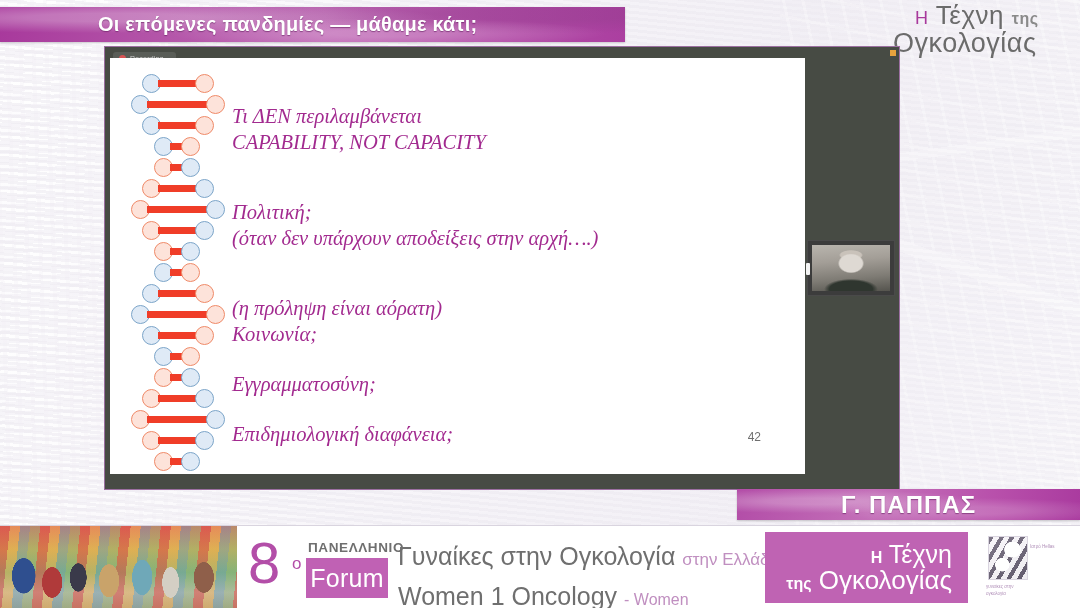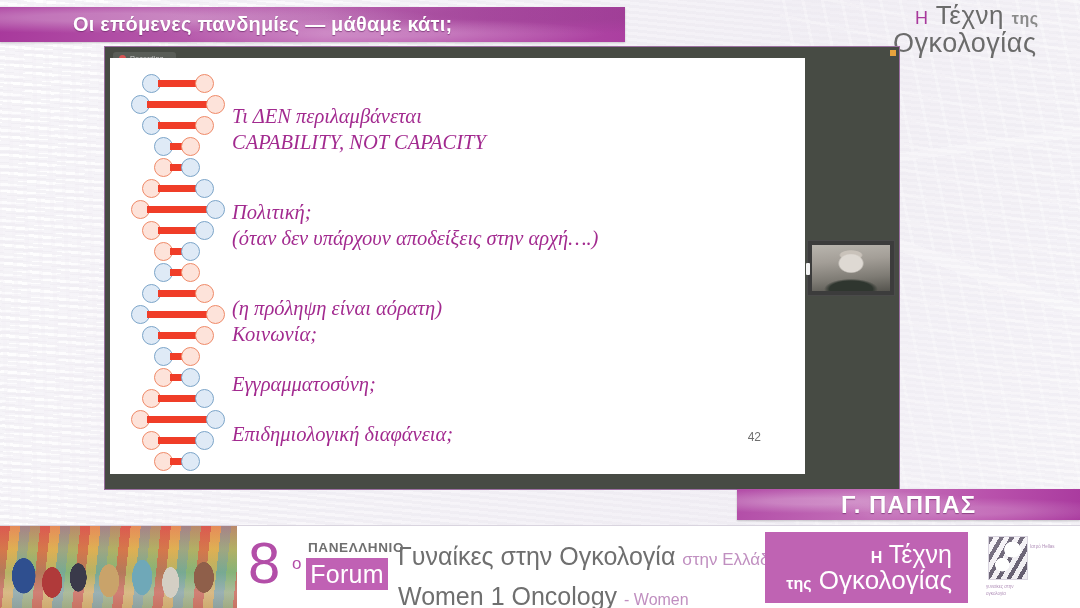--- a/index.html
+++ b/index.html
@@ -40,21 +40,21 @@
     background:
       radial-gradient(ellipse at 18% 30%, rgba(255,255,255,.28) 0 12%, rgba(255,255,255,0) 45%),
       radial-gradient(ellipse at 62% 75%, rgba(255,255,255,.22) 0 10%, rgba(255,255,255,0) 40%),
       radial-gradient(ellipse at 88% 20%, rgba(140,60,135,.35) 0 14%, rgba(255,255,255,0) 50%),
       linear-gradient(95deg,#a8399c 0%,#b354a8 25%,#c06ab6 52%,#b34ea8 78%,#ab3fa0 100%);
     display:flex;align-items:center;
     box-shadow:0 1px 2px rgba(0,0,0,.18);
   }
   .title-bar .txt{
     color:#ffffff;font-size:20px;font-weight:bold;letter-spacing:.2px;
-    margin-left:73px;text-shadow:0 1px 1px rgba(90,20,85,.55);
+    margin-left:98px;text-shadow:0 1px 1px rgba(90,20,85,.55);
     white-space:nowrap;
     text-align:center;
   }
 
   
   .logo-tr{position:absolute;right:12px;top:2px;width:175px;height:60px;text-align:left;line-height:1;}
   .logo-tr .l1{font-size:26px;color:#6b6b6b;font-weight:300;letter-spacing:.5px;padding-left:22px;}
   .logo-tr .l1 .h{color:#a8399c;font-size:18px;}
   .logo-tr .l1 .sm{font-size:16px;color:#8a8a8a;font-weight:bold;}
   .logo-tr .l2{font-size:27px;color:#6b6b6b;font-weight:300;letter-spacing:.5px;margin-top:2px;}
@@ -152,21 +152,21 @@
   .forum-logo{position:absolute;left:248px;top:6px;width:190px;height:72px;}
   .forum-8{
     position:absolute;left:0;top:2px;font-size:58px;color:#b34ea8;font-weight:300;
     line-height:58px;font-family:"Liberation Sans",sans-serif;
   }
   .forum-deg{position:absolute;left:44px;top:22px;font-size:17px;color:#b34ea8;}
   .forum-pan{
     position:absolute;left:60px;top:8px;font-size:13.5px;color:#6f6f6f;font-weight:bold;letter-spacing:.6px;
   }
   .forum-box{
-    position:absolute;left:58px;top:26px;width:82px;height:32px;background:#c061b4;
+    position:absolute;left:58px;top:26px;width:82px;height:40px;background:#c061b4;
     display:flex;align-items:center;justify-content:center;
   }
   .forum-box span{color:#fff;font-size:25px;font-weight:300;letter-spacing:.3px;}
   .banner-txt{position:absolute;left:398px;top:12px;width:440px;line-height:1.5;}
   .banner-txt .r1{font-size:25px;color:#6f6f6f;font-weight:300;}
   .banner-txt .r1 .soft{font-size:17px;color:#c08fc0;}
   .banner-txt .r2{font-size:25px;color:#6f6f6f;font-weight:300;margin-top:2px;}
   .banner-txt .r2 .soft{font-size:16px;color:#c08fc0;}
 
   .bot-logo-box{

